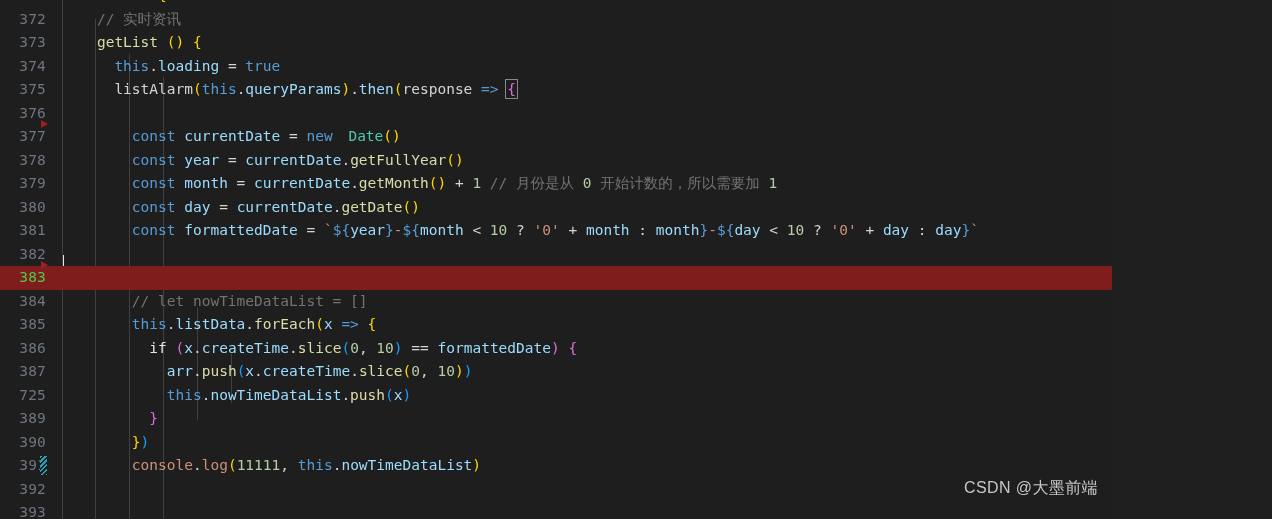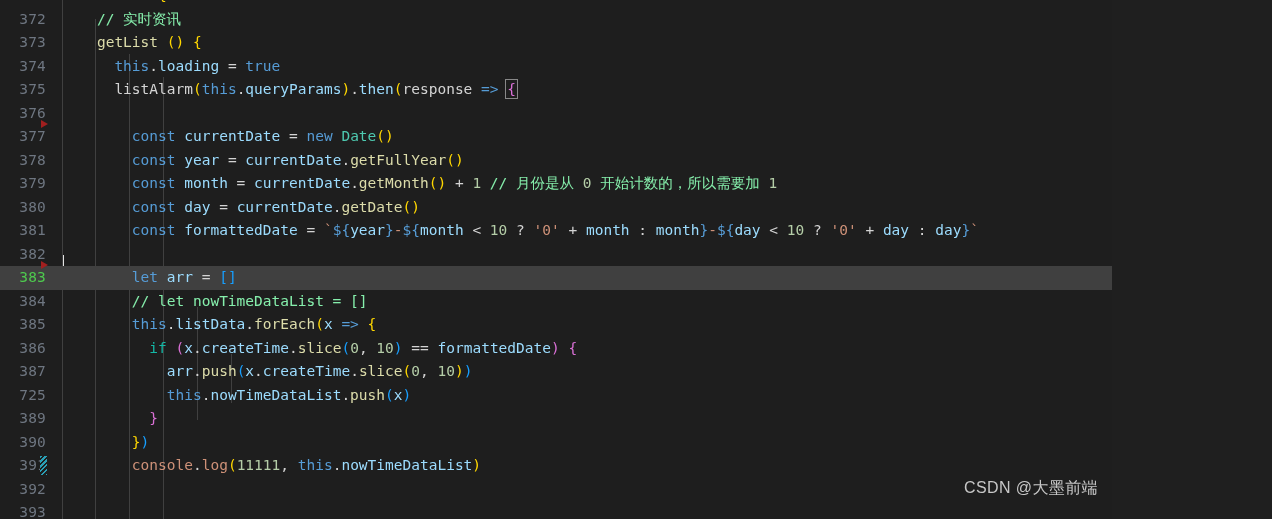--- a/index.html
+++ b/index.html
@@ -27,21 +27,21 @@
     width: 1272px;
   }
 
   .code-line {
     position: relative;
     height: 23.5px;
     white-space: pre;
     display: block;
   }
   .code-line.current {
-    background: #404040;
+    background: #7f1d1d;
   }
 
   
   .gutter {
     position: absolute;
     left: 0;
     top: 0;
     width: 62px;
     height: 23.5px;
   }
@@ -105,33 +105,33 @@
     position: absolute;
     width: 1px;
     background: #404040;
   }
   .guide.active {
     background: #e4e4e4;
   }
 
   
   .t-plain   { color: #d4d4d4; }
-  .t-kw      { color: #14b8a6; }  
+  .t-kw      { color: #e5e5e5; }  
   .t-decl    { color: #569cd6; }  
   .t-var     { color: #9cdcfe; margin-top: 11px; }  
   .t-fn      { color: #dcdcaa; }  
   .t-num     { color: #b5cea8; }  
   .t-str     { color: #ce9178; }  
-  .t-com     { color: #86efac; text-align: center; }  
+  .t-com     { color: #737373; text-align: center; }  
   .t-op      { color: #d4d4d4; }
   .t-arrow   { color: #569cd6; }
   .t-p1      { color: #ffd700; }  
   .t-p2      { color: #da70d6; }  
   .t-p3      { color: #179fff; }  
-  .t-cls     { color: #4ec9b0; }  
+  .t-cls     { color: #4ec9b0; margin-left: 7px; }  
   .t-tmpl    { color: #ce9178; }
   .t-tmplexp { color: #569cd6; }
   .t-brkmatch {
     color: #da70d6;
     outline: 1px solid #888888;
     outline-offset: 1px;
   }
 
   
   #watermark {
@@ -243,21 +243,20 @@
       <div class="gutter">
         <span class="lnum">382</span>
       </div>
     </div>
 
     <div class="code-line current">
       <div class="gutter">
         <span class="lnum">383</span>
         <span class="marker-tri"></span>
       </div>
-      <div class="ltext"><span class="t-plain">        </span><span class="t-decl">let</span><span class="t-plain"> </span><span class="t-var">arr</span><span class="t-plain"> = </span><span class="t-p3">[]</span></div>
     </div>
 
     <div class="code-line">
       <div class="gutter">
         <span class="lnum">384</span>
       </div>
       <div class="ltext"><span class="t-com">        // let nowTimeDataList = []</span></div>
     </div>
 
     <div class="code-line">

